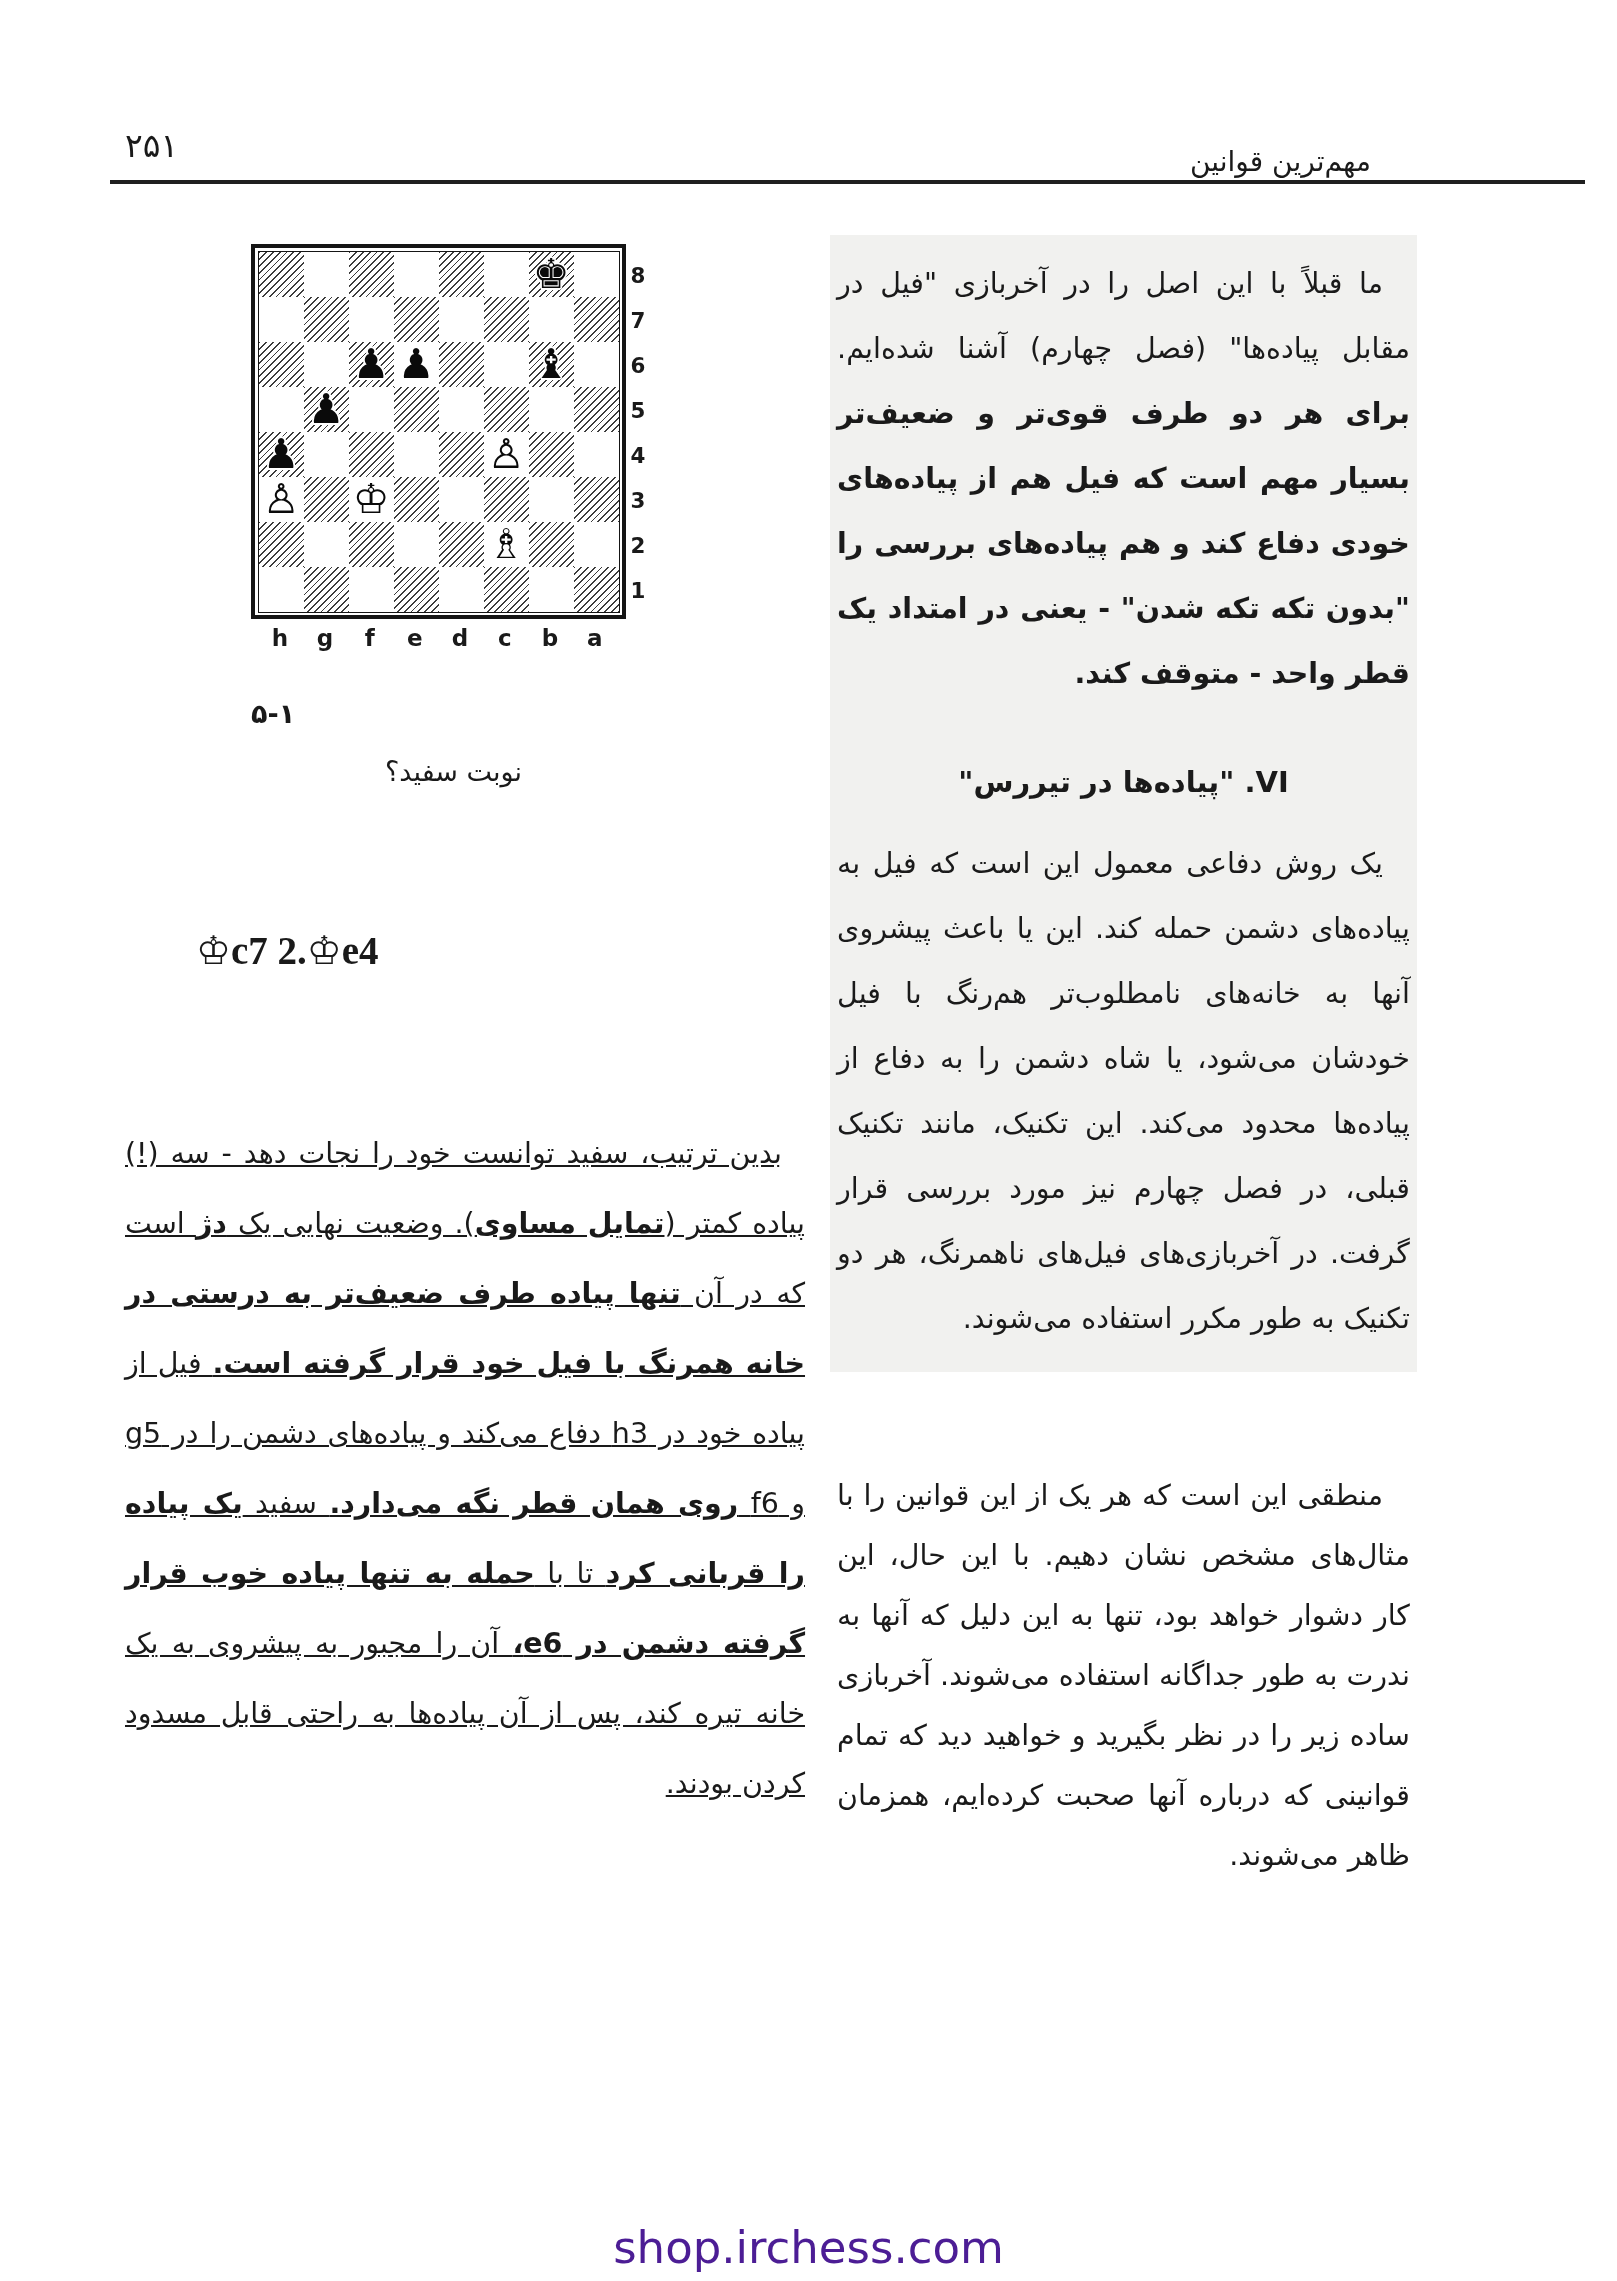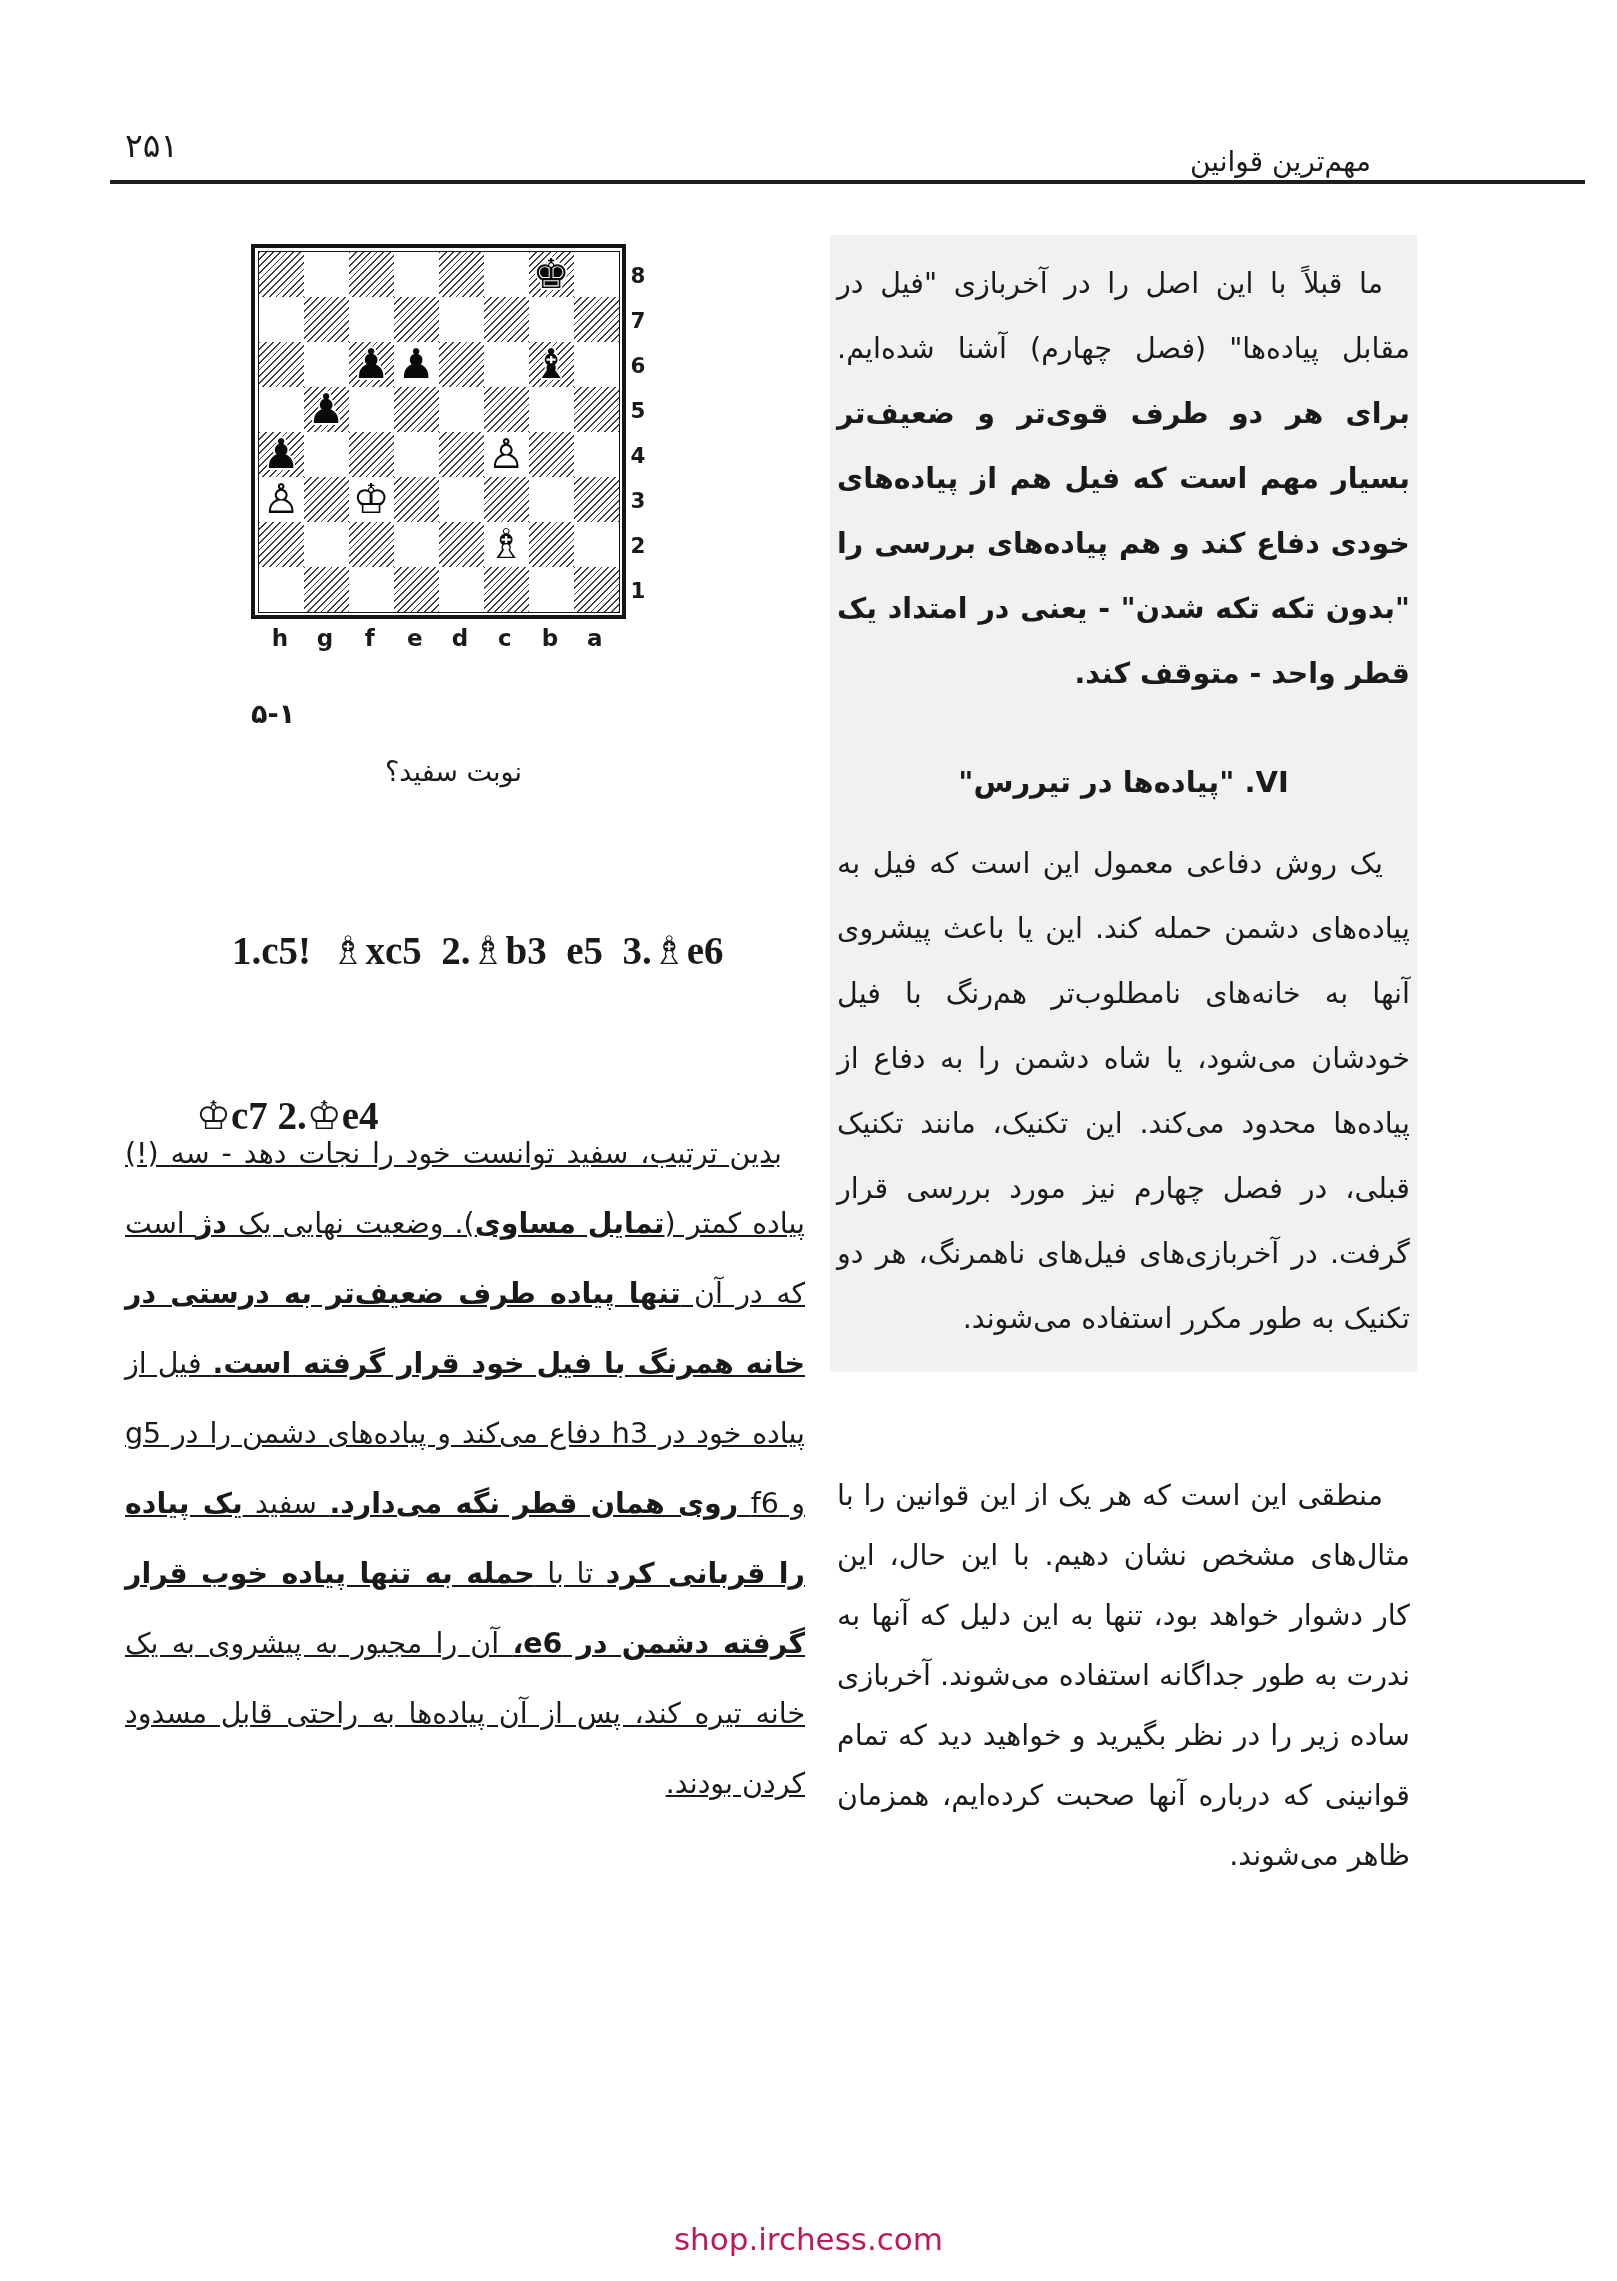--- a/index.html
+++ b/index.html
@@ -50,21 +50,21 @@
   .highlight-box{position:absolute;left:830px;top:235px;width:587px;
                  padding:16px 7.1px 21.4px 7.1px;box-sizing:border-box;background:#f1f1ef;}
   .highlight-box .para{line-height:65px;text-indent:27px;}
   .section-heading{margin:57px 0 28.5px 0;text-align:center;font-weight:bold;
                    font-size:29px;line-height:39px;}
   .p3{position:absolute;left:830px;top:1466px;width:587px;padding:0 7.1px;
       box-sizing:border-box;line-height:60px;text-indent:27px;}
 
   
   .footer{position:absolute;left:0;top:2221px;width:100%;text-align:center;}
-  .footer a{font-size:31px;color:#be185d;text-decoration:none;direction:ltr;unicode-bidi:embed;}
+  .footer a{font-size:45px;color:#4c1d95;text-decoration:none;direction:ltr;unicode-bidi:embed;}
 </style>
 </head>
 <body>
 
 <div class="page">
 
   <div class="page-number">۲۵۱</div>
   <div class="header-title">مهم‌ترین قوانین</div>
   <div class="header-rule"></div>
 
@@ -180,21 +180,20 @@
         <div class="file-label">f</div>
         <div class="file-label">g</div>
         <div class="file-label">h</div>
       </div>
   </div>
 
   <div class="fig-number">۵-۱</div>
   <div class="fig-caption">نوبت سفید؟</div>
 
   <div class="notation">
-    <div class="line1">1.c5!  ♗xc5  2.♗b3  e5  3.♗e6</div>
     <div class="line2">♔c7 2.♔e4</div>
   </div>
 
   <div class="para left-col-para p2"><span>بدین ترتیب، سفید توانست خود را نجات دهد - سه (!) پیاده کمتر (</span><span class="bold">تمایل مساوی</span><span>). وضعیت نهایی یک </span><span class="bold">دژ</span><span> است که در آن </span><span class="bold">تنها پیاده طرف ضعیف‌تر به درستی در خانه همرنگ با فیل خود قرار گرفته است.</span><span> فیل از پیاده خود در h3 دفاع می‌کند و پیاده‌های دشمن را در g5 و f6 </span><span class="bold">روی همان قطر نگه می‌دارد.</span><span> سفید </span><span class="bold">یک پیاده را قربانی کرد</span><span> تا با </span><span class="bold">حمله به تنها پیاده خوب قرار گرفته دشمن در e6،</span><span> آن را مجبور به پیشروی به یک خانه تیره کند، پس از آن پیاده‌ها به راحتی قابل مسدود کردن بودند.</span></div>
 
   <div class="highlight-box">
     <div class="para"><span>ما قبلاً با این اصل را در آخربازی "فیل در مقابل پیاده‌ها" (فصل چهارم) آشنا شده‌ایم. </span><span class="bold">برای هر دو طرف قوی‌تر و ضعیف‌تر بسیار مهم است که فیل هم از پیاده‌های خودی دفاع کند و هم پیاده‌های بررسی را "بدون تکه تکه شدن" - یعنی در امتداد یک قطر واحد - متوقف کند.</span></div>
     <div class="section-heading">VI. "پیاده‌ها در تیررس"</div>
     <div class="para"><span>یک روش دفاعی معمول این است که فیل به پیاده‌های دشمن حمله کند. این یا باعث پیشروی آنها به خانه‌های نامطلوب‌تر هم‌رنگ با فیل خودشان می‌شود، یا شاه دشمن را به دفاع از پیاده‌ها محدود می‌کند. این تکنیک، مانند تکنیک قبلی، در فصل چهارم نیز مورد بررسی قرار گرفت. در آخربازی‌های فیل‌های ناهمرنگ، هر دو تکنیک به طور مکرر استفاده می‌شوند.</span></div>
   </div>

